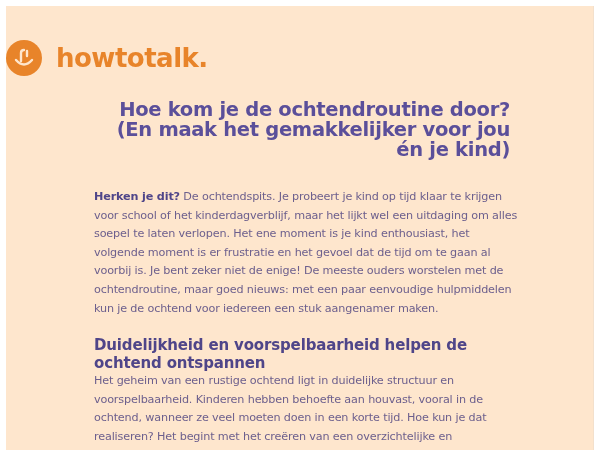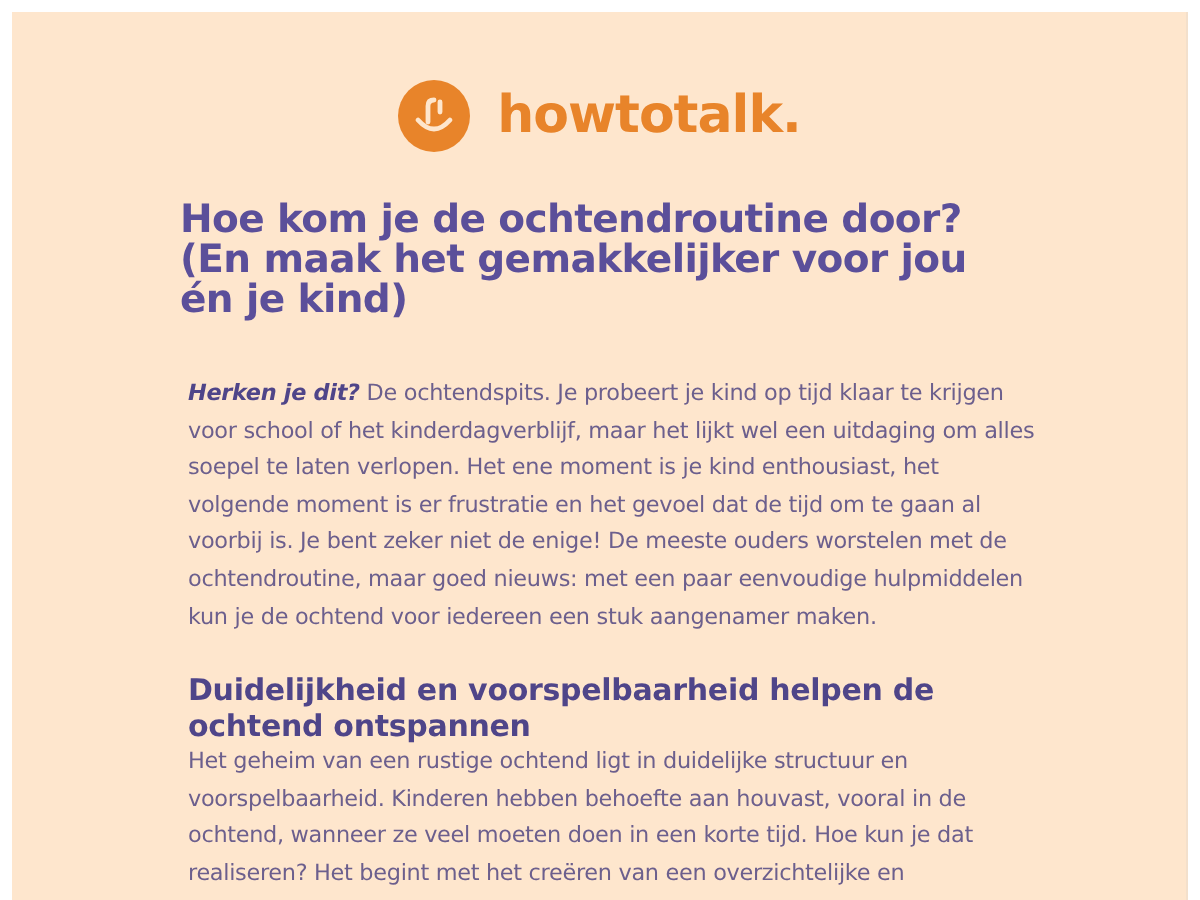--- a/index.html
+++ b/index.html
@@ -9,44 +9,44 @@
     font-family: "DejaVu Sans", "Liberation Sans", sans-serif;
   }
   .card {
     position: absolute; left: 6px; top: 6px; width: 588px; height: 460px;
     background: #fee6cd;
     box-sizing: border-box;
     border-right: 1px solid #f3e0cc;
   }
   .logo {
     position: absolute; left: 0; right: 0; top: 34px;
-    display: flex; justify-content: center; align-items: center; gap: 14px;
+    display: flex; align-items: center; gap: 14px;
     padding-left: 0;
   }
   .logo-mark {
     width: 36px; height: 36px; border-radius: 50%;
     background: #e8842a; position: relative;
   }
   .logo-mark svg { position: absolute; left: 0; top: 0; }
   .logo-text {
     color: #e8842a; font-weight: bold; font-size: 26px; letter-spacing: -0.5px;
     font-family: "DejaVu Sans", sans-serif;
   }
   h1 {
     position: absolute; left: 84px; width: 420px; top: 94px; margin: 0;
-    text-align: left; color: #5b4f9a; font-weight: bold;
+    text-align: right; color: #5b4f9a; font-weight: bold;
     font-size: 19.5px; line-height: 20px; letter-spacing: -0.3px;
   }
   .content {
     position: absolute; left: 88px; width: 424px; top: 182px;
     color: #6c5f8d; font-size: 11.2px; line-height: 18.6px;
     letter-spacing: -0.15px;
   }
   .content p { margin: 0; }
-  .content .strong { color: #4f4589; font-weight: bold; font-style: italic; }
+  .content .strong { color: #4f4589; font-weight: bold; }
   .section { margin-top: 18px; }
   .section h2 {
     margin: 0; font-size: 15px; line-height: 18px; color: #4f4589; font-weight: bold;
   }
 </style>
 </head>
 <body>
 
 <div class="card">
   <div class="logo">

